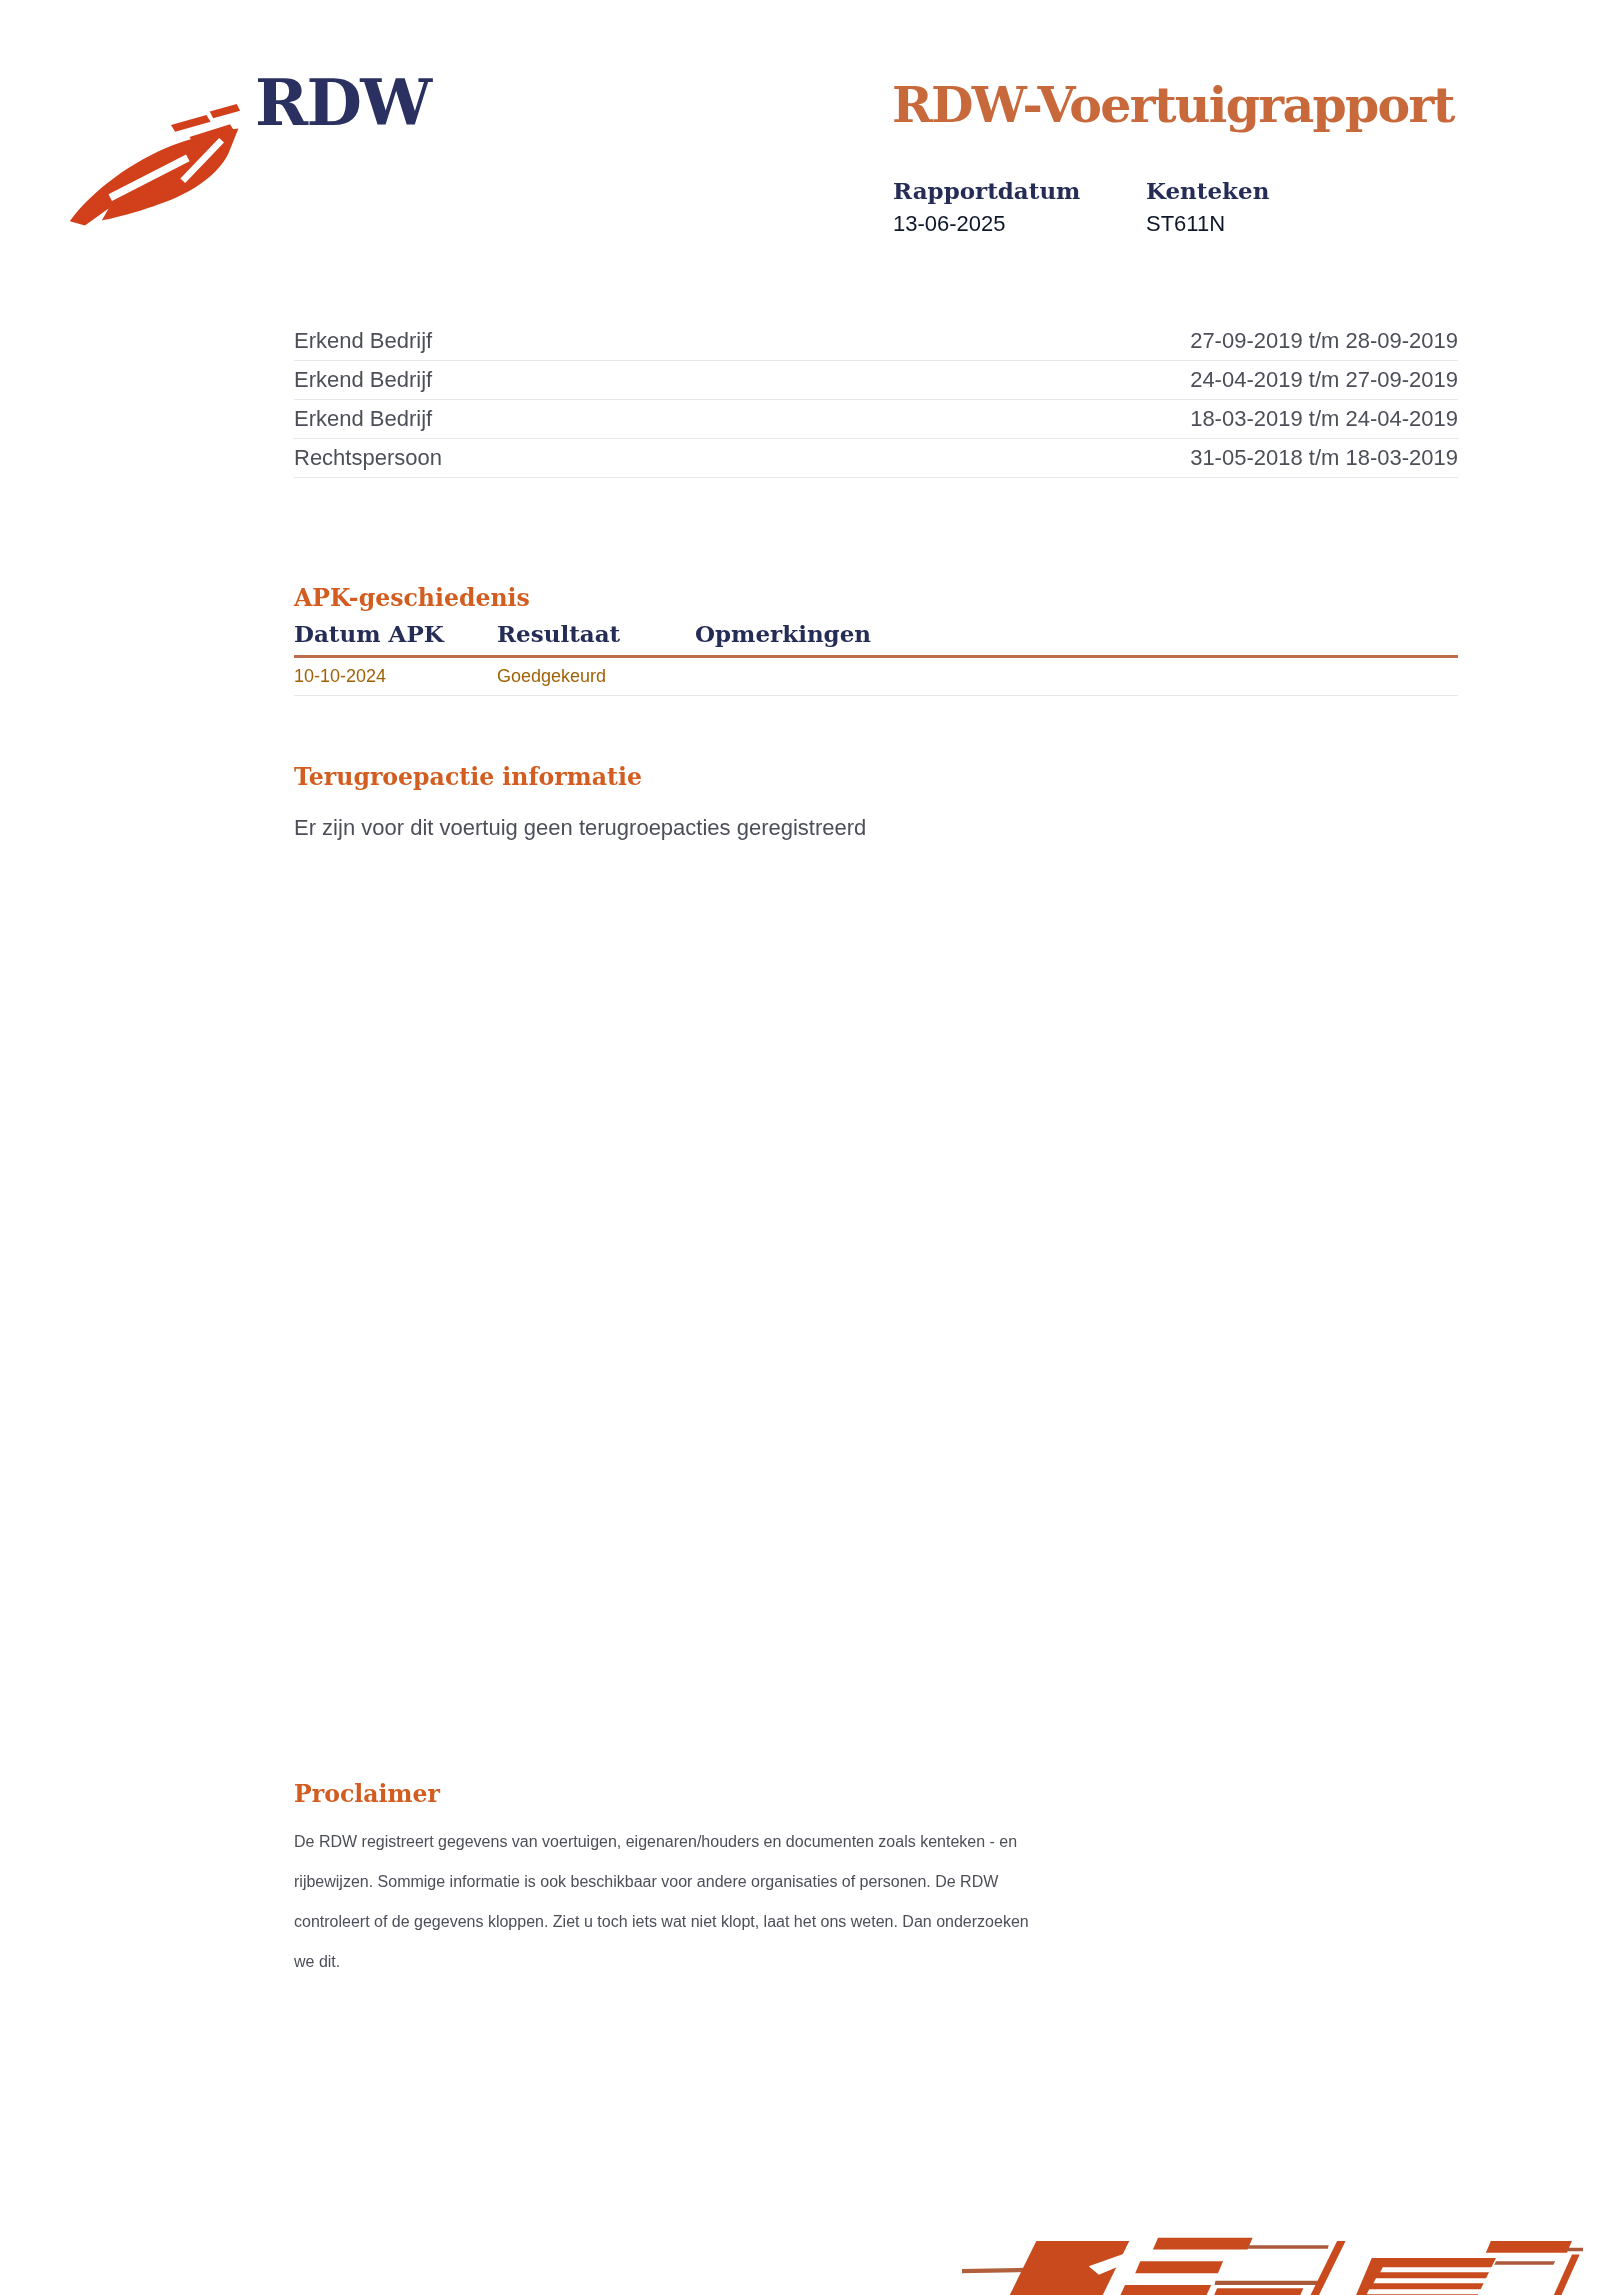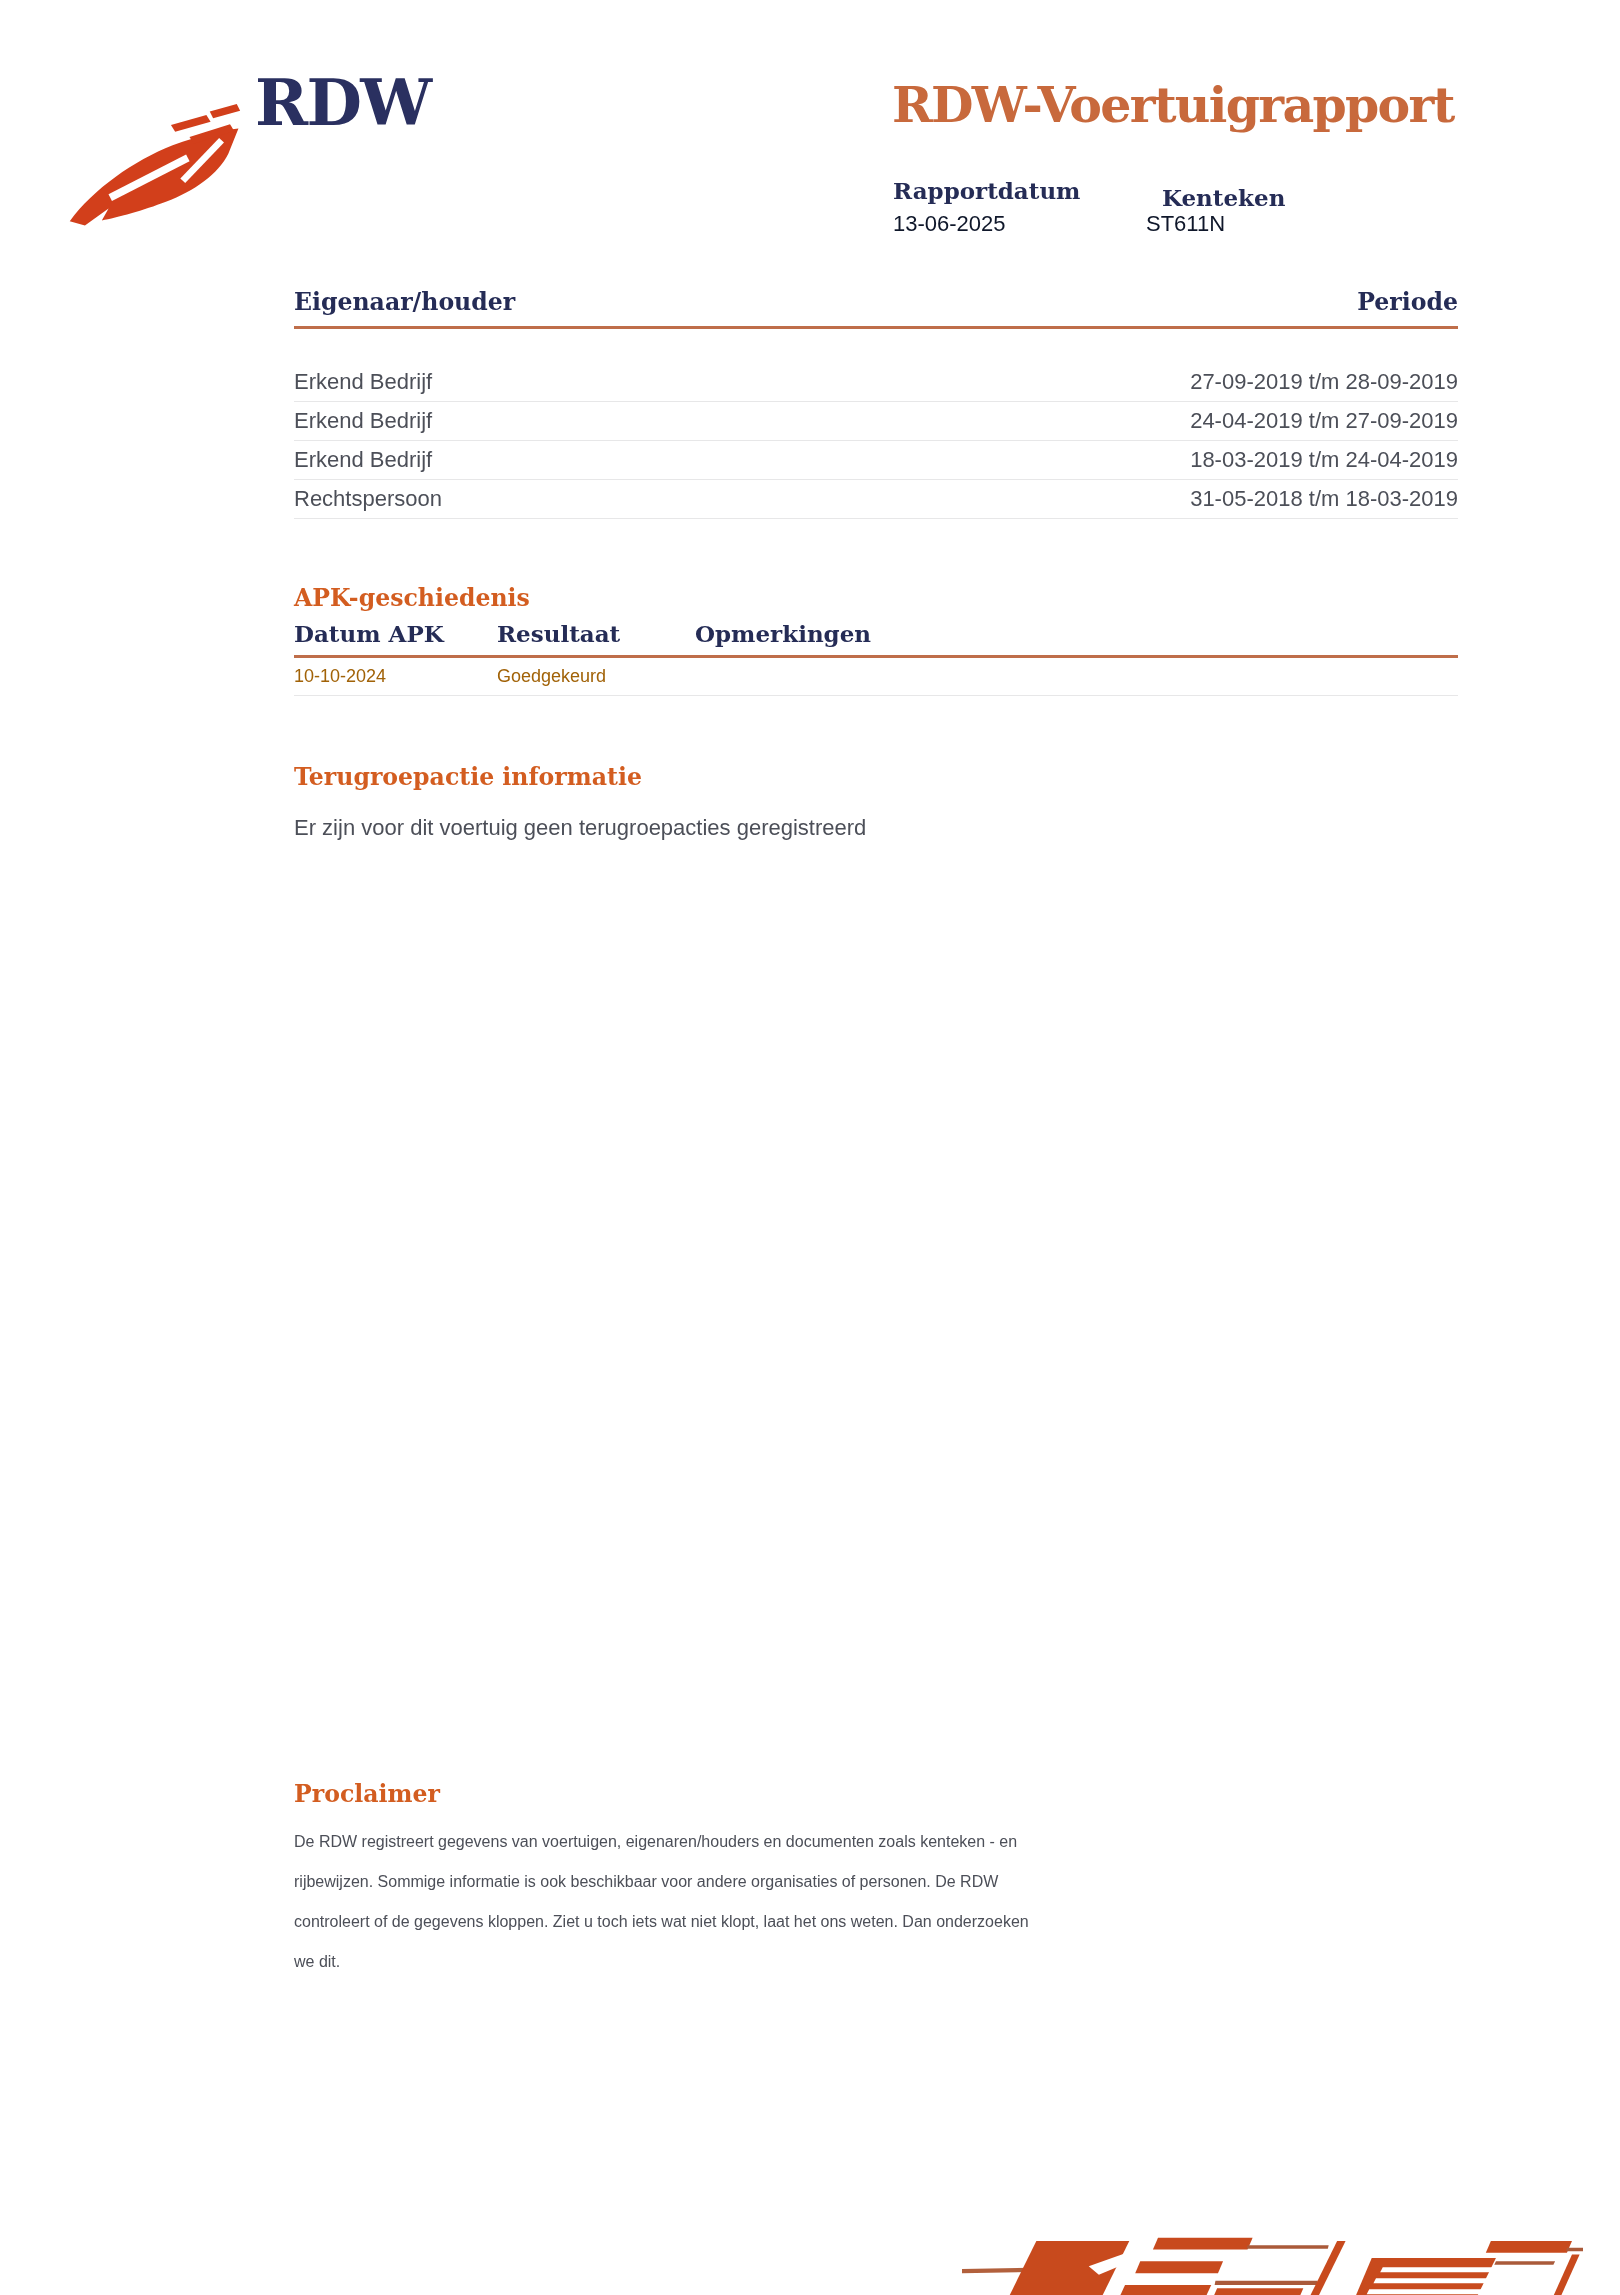--- a/index.html
+++ b/index.html
@@ -59,29 +59,25 @@
       <line x1="56" y1="124" x2="148" y2="77" stroke="#ffffff" stroke-width="9"></line>
       <line x1="142" y1="104" x2="188" y2="56" stroke="#ffffff" stroke-width="8"></line>
     </svg>
   </div>
 
   <div class="abs wordmark" style="left:255px;top:71px;">RDW</div>
 
   <div class="abs doc-title" style="left:892px;top:79px;">RDW-Voertuigrapport</div>
 
   <div class="abs meta-label" style="left:893px;top:177px;">Rapportdatum</div>
-  <div class="abs meta-label" style="left:1146px;top:184px;margin-left:16px;">Kenteken</div>
+  <div class="abs meta-label" style="left:1146px;top:177px;">Kenteken</div>
   <div class="abs meta-value" style="left:893px;top:211px;">13-06-2025</div>
   <div class="abs meta-value" style="left:1146px;top:211px;">ST611N</div>
 
   <div class="abs owner-wrap" style="top:288px;">
-    <div class="owner-header">
-      <span class="sec-head-navy">Eigenaar/houder</span>
-      <span class="sec-head-navy">Periode</span>
-    </div>
     <div class="owner-rows" style="margin-top:34px;">
       <div class="row">
         <span>Erkend Bedrijf</span>
         <span>27-09-2019 t/m 28-09-2019</span>
       </div>
       <div class="row">
         <span>Erkend Bedrijf</span>
         <span>24-04-2019 t/m 27-09-2019</span>
       </div>
       <div class="row">

